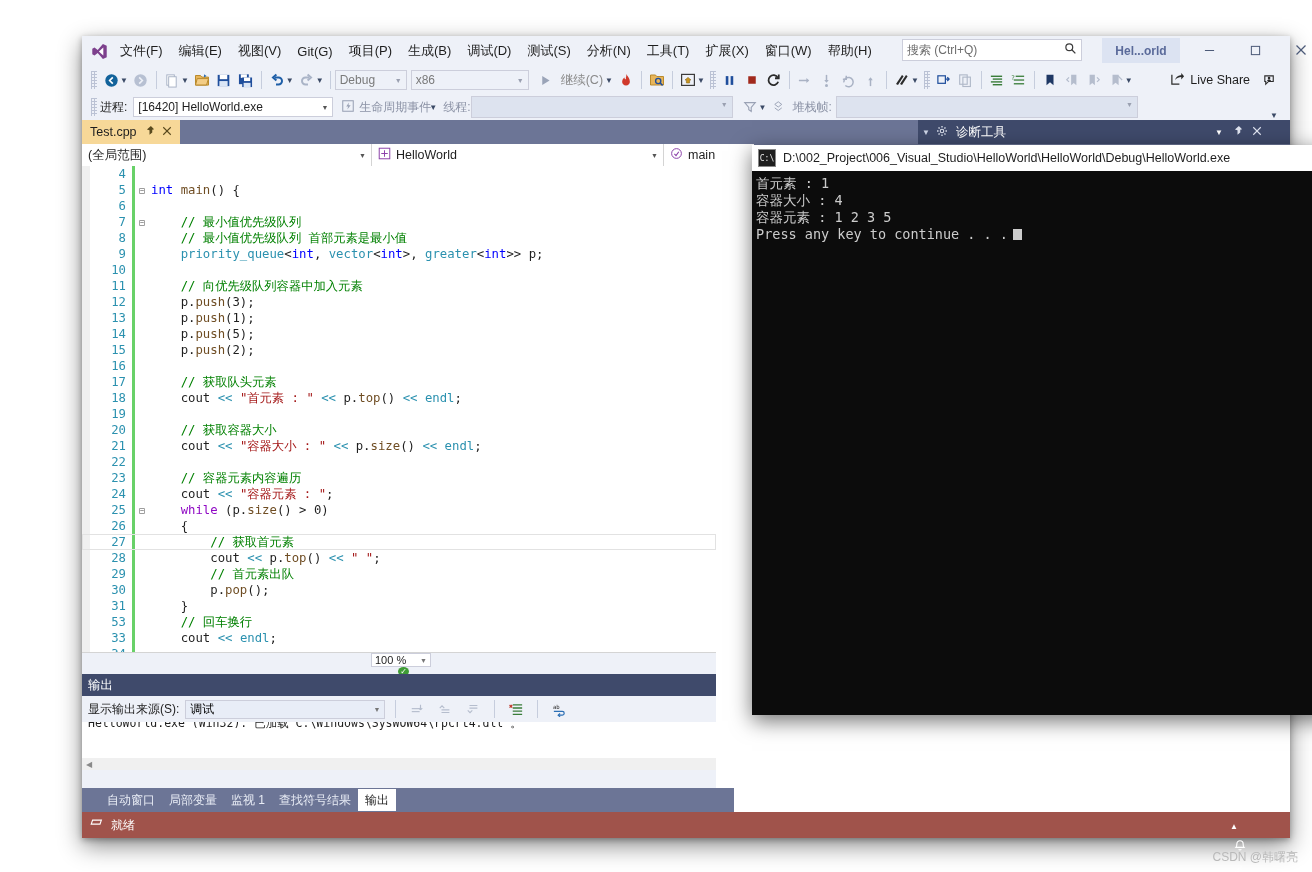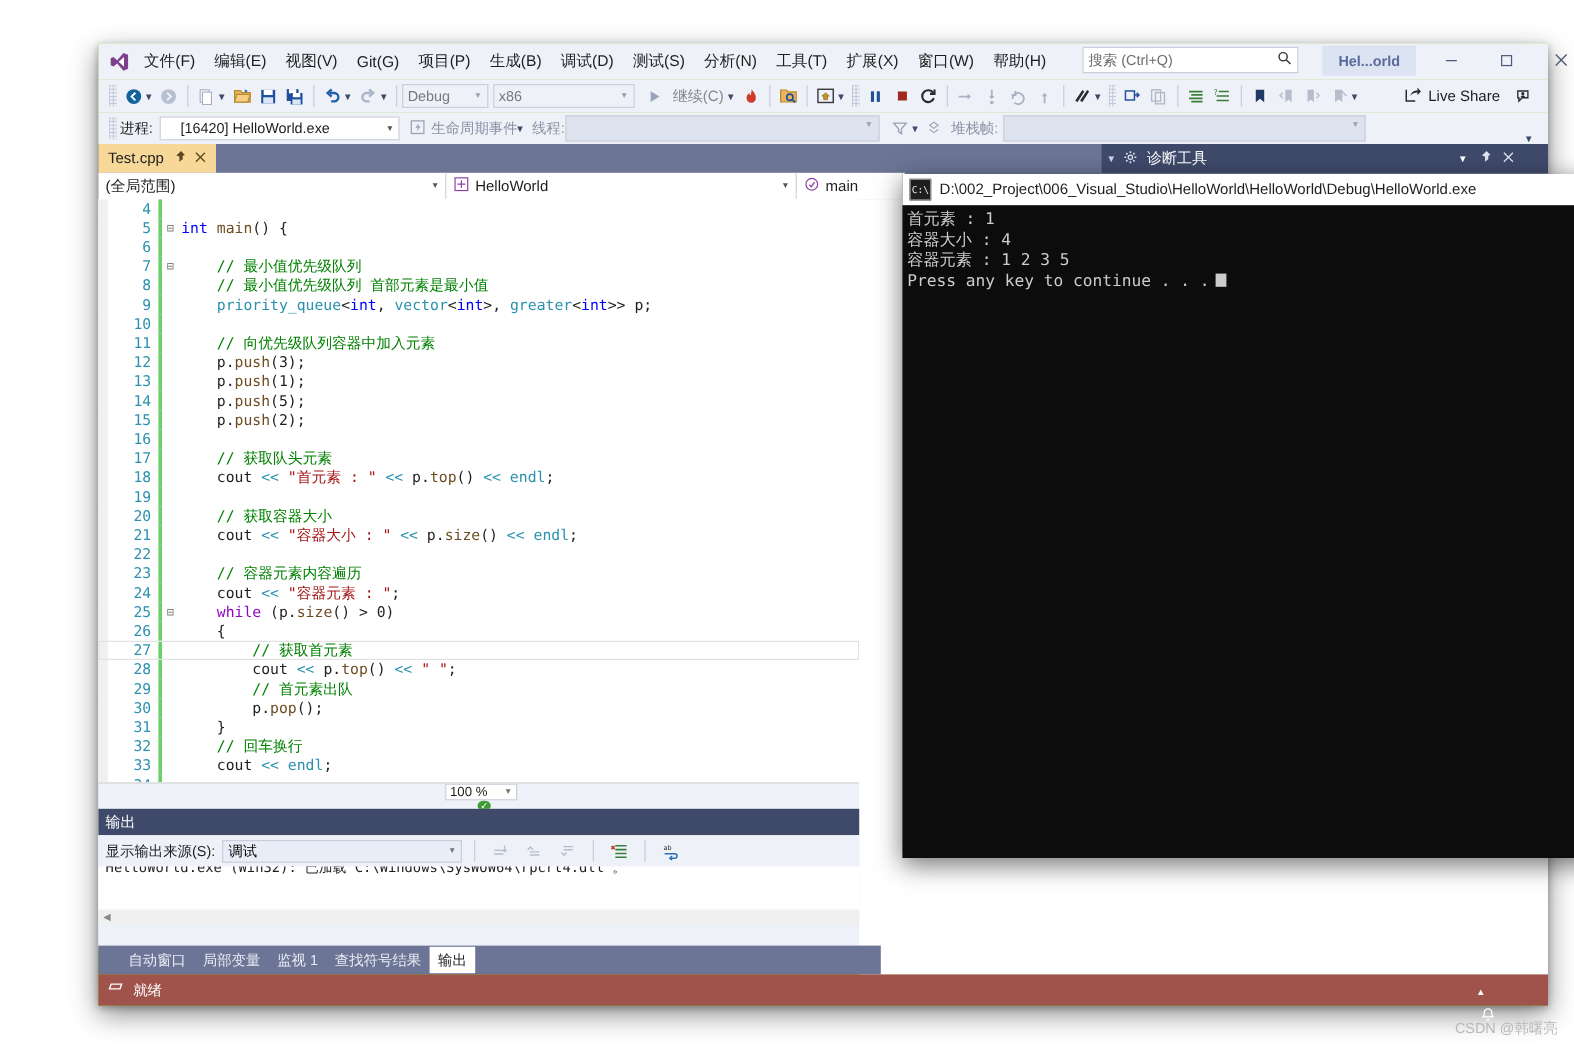--- a/index.html
+++ b/index.html
@@ -45,21 +45,21 @@
   .combo{height:20px;border:1px solid #cccedb;background:#eef1f8;display:flex;align-items:center;
          padding:0 4px;box-sizing:border-box;font-size:12px;color:#7a7a7a;position:relative;}
   .combo .arw{position:absolute;right:4px;font-size:7px;color:#9aa0b0;}
   .tb-label{font-size:12.5px;color:#8a8a8a;padding:0 4px;}
   .liveshare{position:absolute;right:40px;display:flex;align-items:center;gap:5px;font-size:12.5px;color:#1e1e1e;}
 
   
   .procbar{height:26px;background:#eef1f8;display:flex;align-items:center;padding-left:6px;position:relative;font-size:12px;color:#1e1e1e;}
   .proc-label{margin-right:6px;}
   .proc-combo{width:200px;height:20px;background:#ffffff;border:1px solid #cccedb;display:flex;align-items:center;
-              padding:0 16px;box-sizing:border-box;font-size:12px;color:#1e1e1e;position:relative;}
+              padding:0 4px;box-sizing:border-box;font-size:12px;color:#1e1e1e;position:relative;}
   .thread-combo{width:260px;height:20px;background:#dde3ef;border:1px solid #cccedb;position:relative;}
 
   
   .tabstrip{height:24px;background:#6c7596;display:flex;align-items:flex-end;position:relative;}
   .etab{height:24px;background:#f7d898;display:flex;align-items:center;padding:0 8px;gap:7px;font-size:12.5px;color:#1e1e1e;}
   .etab .pin,.etab .x{font-size:12px;color:#5a4a1e;}
 
   .diag-title{position:absolute;right:0;top:0;height:24px;width:372px;background:#3f4a6b;display:flex;align-items:center;
               color:#ffffff;font-size:12.5px;}
 
@@ -559,21 +559,21 @@
             <div class="code-row"><div class="gutter-sel"></div><div class="lnum">22</div><div class="chbar mod"></div><div class="fold"></div><div class="ctext">&nbsp;</div></div>
             <div class="code-row"><div class="gutter-sel"></div><div class="lnum">23</div><div class="chbar mod"></div><div class="fold"></div><div class="ctext">    <span class="c">// 容器元素内容遍历</span></div></div>
             <div class="code-row"><div class="gutter-sel"></div><div class="lnum">24</div><div class="chbar mod"></div><div class="fold"></div><div class="ctext">    <span class="id">cout</span> <span class="t">&lt;&lt;</span> <span class="s">"容器元素 : "</span><span class="op">;</span></div></div>
             <div class="code-row"><div class="gutter-sel"></div><div class="lnum">25</div><div class="chbar mod"></div><div class="fold">⊟</div><div class="ctext">    <span class="kw2">while</span> <span class="op">(</span><span class="id">p.</span><span class="fn">size</span><span class="op">() &gt; 0)</span></div></div>
             <div class="code-row"><div class="gutter-sel"></div><div class="lnum">26</div><div class="chbar mod"></div><div class="fold"></div><div class="ctext">    <span class="op">{</span></div></div>
             <div class="code-row cur-line"><div class="gutter-sel"></div><div class="lnum">27</div><div class="chbar mod"></div><div class="fold"></div><div class="ctext">        <span class="c">// 获取首元素</span></div></div>
             <div class="code-row"><div class="gutter-sel"></div><div class="lnum">28</div><div class="chbar mod"></div><div class="fold"></div><div class="ctext">        <span class="id">cout</span> <span class="t">&lt;&lt;</span> <span class="id">p.</span><span class="fn">top</span><span class="op">()</span> <span class="t">&lt;&lt;</span> <span class="s">" "</span><span class="op">;</span></div></div>
             <div class="code-row"><div class="gutter-sel"></div><div class="lnum">29</div><div class="chbar mod"></div><div class="fold"></div><div class="ctext">        <span class="c">// 首元素出队</span></div></div>
             <div class="code-row"><div class="gutter-sel"></div><div class="lnum">30</div><div class="chbar mod"></div><div class="fold"></div><div class="ctext">        <span class="id">p.</span><span class="fn">pop</span><span class="op">();</span></div></div>
             <div class="code-row"><div class="gutter-sel"></div><div class="lnum">31</div><div class="chbar mod"></div><div class="fold"></div><div class="ctext">    <span class="op">}</span></div></div>
-            <div class="code-row"><div class="gutter-sel"></div><div class="lnum">32</div><div class="chbar mod"></div><div class="fold"></div><div class="ctext">    <span class="c">// 回车换行</span></div></div>
+            <div class="code-row"><div class="gutter-sel"></div><div class="lnum">53</div><div class="chbar mod"></div><div class="fold"></div><div class="ctext">    <span class="c">// 回车换行</span></div></div>
             <div class="code-row"><div class="gutter-sel"></div><div class="lnum">33</div><div class="chbar mod"></div><div class="fold"></div><div class="ctext">    <span class="id">cout</span> <span class="t">&lt;&lt;</span> <span class="t">endl</span><span class="op">;</span></div></div>
             <div class="code-row"><div class="gutter-sel"></div><div class="lnum">34</div><div class="chbar mod"></div><div class="fold"></div><div class="ctext">&nbsp;</div></div>
           </div>
 
         <div class="editor-status">
           <div class="zoomsel">
             <span>100 %</span>
               <span class="arw">▼</span>
           </div>
           <div class="ok-dot">✓</div>

